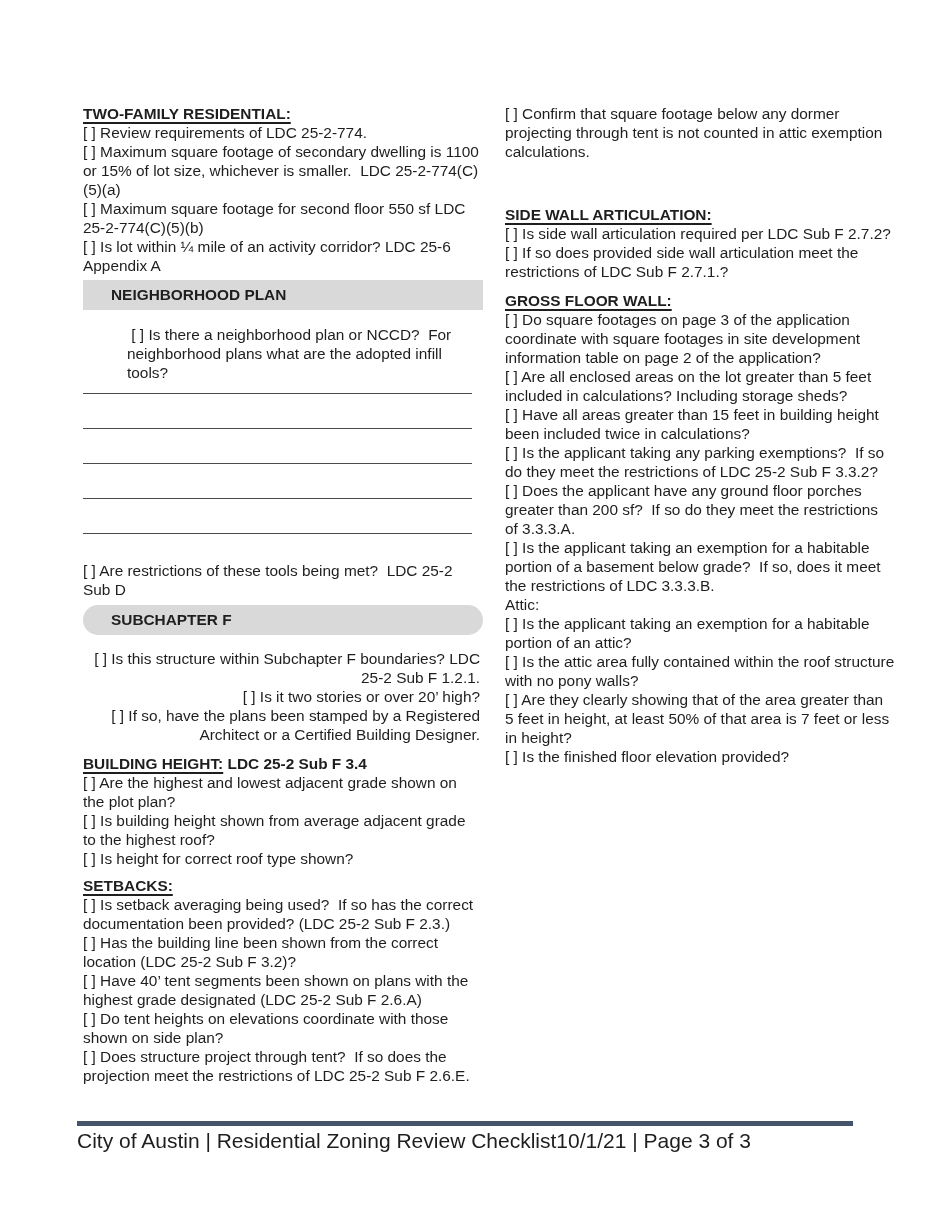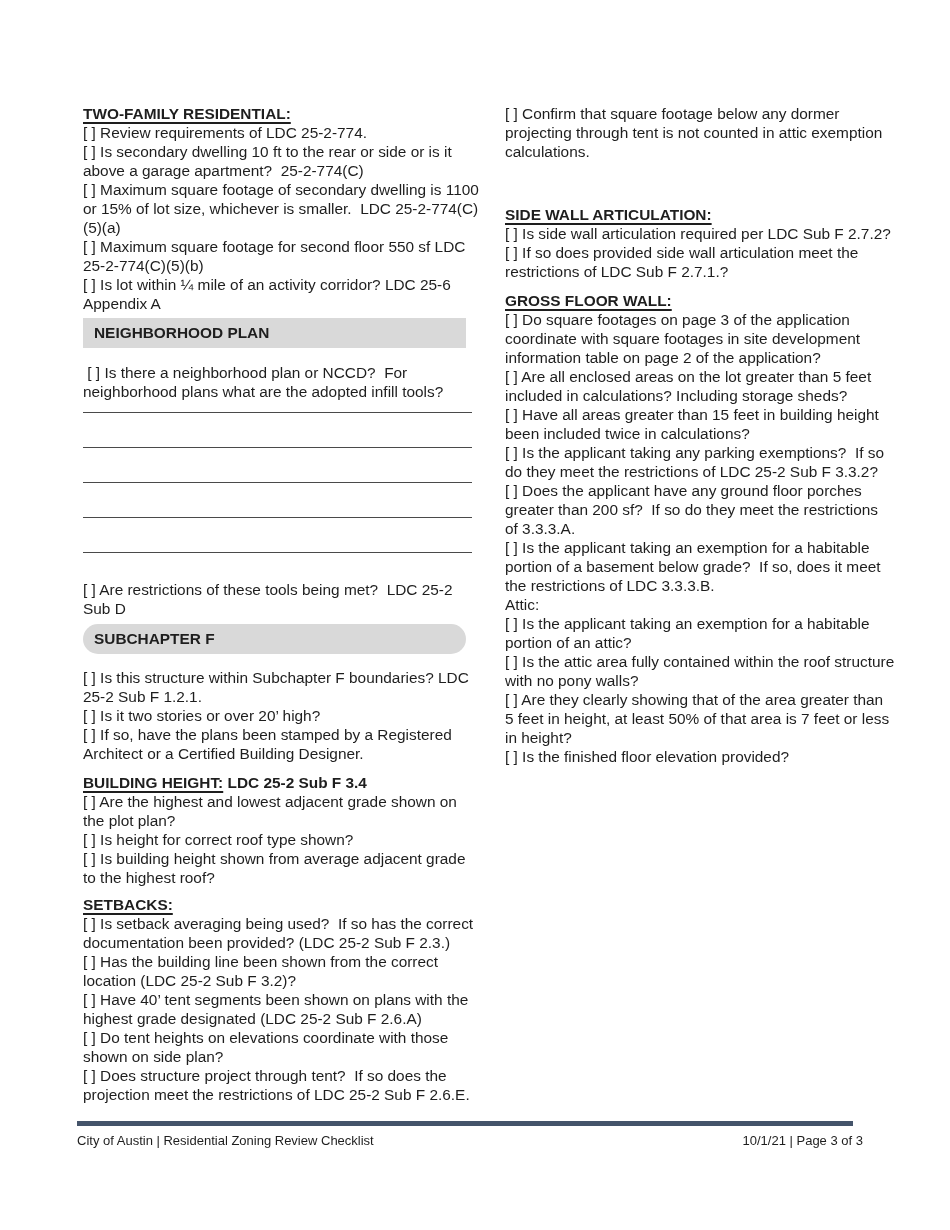--- a/index.html
+++ b/index.html
@@ -36,71 +36,69 @@
     text-decoration: underline;
     text-decoration-thickness: 1.5px;
     text-underline-offset: 2.5px;
   }
 
   .bar-heading {
     background: var(--bar-bg, #d9d9d9);
     font-weight: 700;
     height: 30px;
     line-height: 30px;
-    padding-left: 11px;
+    padding-left: 28px;
     width: 372px;
   }
 
   .write-in-lines { width: 389px; }
   .write-line {
     border-top: 1px solid var(--line-color, #4a4a4a);
     height: 0;
     margin-top: 34px;
   }
   .write-line:first-child { margin-top: 11px; }
 
   
   #col-left  > :nth-child(2) { margin-top: 5px; }
-  #col-left  > :nth-child(3) { margin-top: 15px; }
+  #col-left  > :nth-child(3) { margin-top: 15px; margin-left: 44px; }
   #col-left  > :nth-child(5) { margin-top: 27px; }
   #col-left  > :nth-child(6) { margin-top: 6px; border-radius: 15px; }
-  #col-left  > :nth-child(7) { margin-top: 14px; }
+  #col-left  > :nth-child(7) { margin-top: 14px; text-align: right; }
   #col-left  > :nth-child(8) { margin-top: 10px; }
   #col-left  > :nth-child(9) { margin-top: 8px; }
   #col-right > :nth-child(2) { margin-top: 44px; }
   #col-right > :nth-child(3) { margin-top: 10px; }
 
   .footer-rule {
     position: absolute;
     left: 77px;
     top: 1121px;
     width: 776px;
     height: 5px;
     background: var(--rule-color, #44546a);
   }
   .footer-row {
     position: absolute;
     left: 77px;
     right: 87px;
     top: 1131px;
     display: flex;
-    justify-content: space-between;
-    font-size: 13px;
+    font-size: 21px;
     line-height: 20px;
   }
 </style>
 </head>
 <body>
 
 <div class="page">
   <div class="col col-left" id="col-left">
       <div class="section">
         <div class="sec-heading"><span class="hd-underline">TWO-FAMILY RESIDENTIAL:</span></div>
         <div class="item">[ ] Review requirements of LDC 25-2-774.</div>
-        <div class="item">[ ] Is secondary dwelling 10 ft to the rear or side or is it above a garage apartment?  25-2-774(C)</div>
         <div class="item">[ ] Maximum square footage of secondary dwelling is 1100 or 15% of lot size, whichever is smaller.  LDC 25-2-774(C)(5)(a)</div>
         <div class="item">[ ] Maximum square footage for second floor 550 sf LDC 25-2-774(C)(5)(b)</div>
         <div class="item">[ ] Is lot within ¼ mile of an activity corridor? LDC 25-6 Appendix A</div>
       </div>
       <div class="bar-heading">NEIGHBORHOOD PLAN</div>
       <div class="section">
         <div class="item"> [ ] Is there a neighborhood plan or NCCD?  For neighborhood plans what are the adopted infill tools?</div>
       </div>
       <div class="write-in-lines">
         <div class="write-line"></div>
@@ -114,22 +112,22 @@
       </div>
       <div class="bar-heading">SUBCHAPTER F</div>
       <div class="section">
         <div class="item">[ ] Is this structure within Subchapter F boundaries? LDC 25-2 Sub F 1.2.1.</div>
         <div class="item">[ ] Is it two stories or over 20’ high?</div>
         <div class="item">[ ] If so, have the plans been stamped by a Registered Architect or a Certified Building Designer.</div>
       </div>
       <div class="section">
         <div class="sec-heading"><span class="hd-underline">BUILDING HEIGHT:</span><span> LDC 25-2 Sub F 3.4</span></div>
         <div class="item">[ ] Are the highest and lowest adjacent grade shown on the plot plan?</div>
+        <div class="item">[ ] Is building height shown from average adjacent grade to the highest roof?</div>
         <div class="item">[ ] Is height for correct roof type shown?</div>
-        <div class="item">[ ] Is building height shown from average adjacent grade to the highest roof?</div>
       </div>
       <div class="section">
         <div class="sec-heading"><span class="hd-underline">SETBACKS:</span></div>
         <div class="item">[ ] Is setback averaging being used?  If so has the correct documentation been provided? (LDC 25-2 Sub F 2.3.)</div>
         <div class="item">[ ] Has the building line been shown from the correct location (LDC 25-2 Sub F 3.2)?</div>
         <div class="item">[ ] Have 40’ tent segments been shown on plans with the highest grade designated (LDC 25-2 Sub F 2.6.A)</div>
         <div class="item">[ ] Do tent heights on elevations coordinate with those shown on side plan?</div>
         <div class="item">[ ] Does structure project through tent?  If so does the projection meet the restrictions of LDC 25-2 Sub F 2.6.E.</div>
       </div>
     </div>

